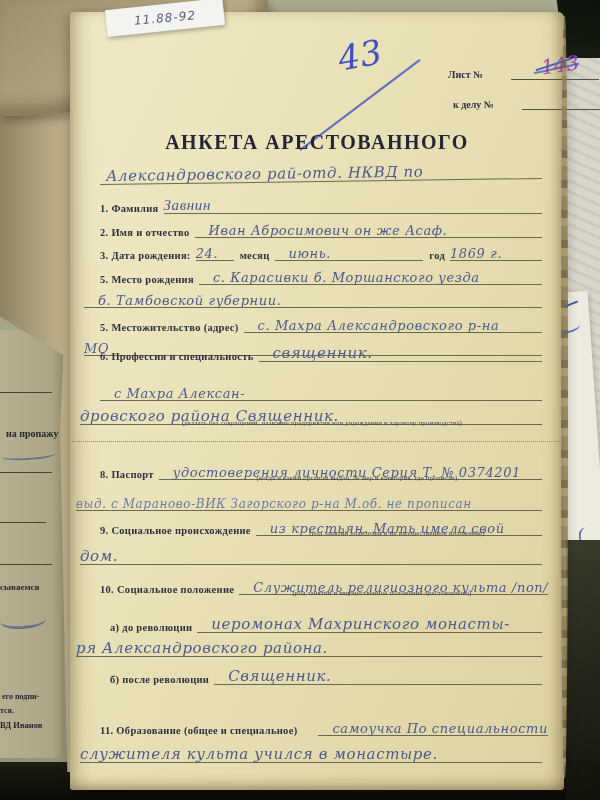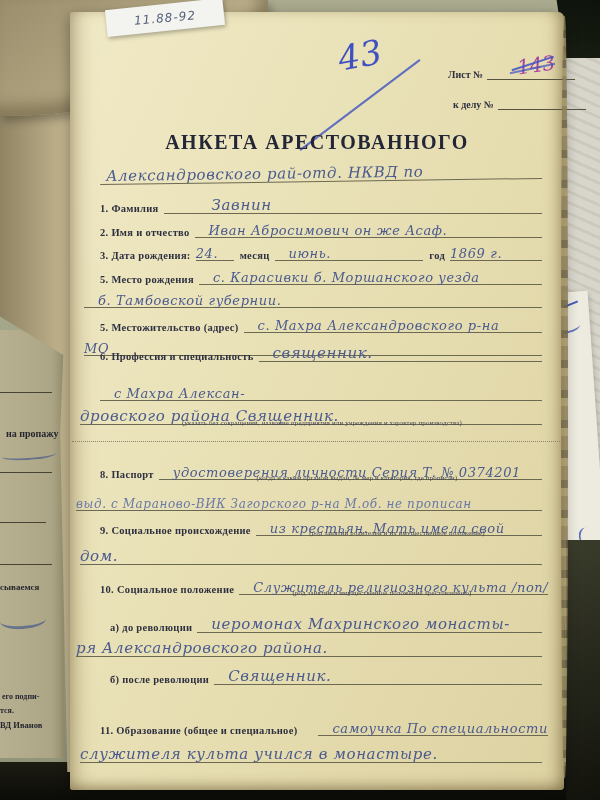--- a/index.html
+++ b/index.html
@@ -54,31 +54,31 @@
   .page::after{content:"";position:absolute;right:-4px;top:4px;width:7px;height:98%;
     background:repeating-linear-gradient(180deg,#8d7f57 0 14px,#6f6344 14px 22px,#a39466 22px 30px);
     border-radius:45%;opacity:.85;}
   .row{position:absolute;left:30px;right:22px;height:22px;display:flex;align-items:flex-end;}
   .lbl{font-size:10.5px;font-weight:700;color:#2e3040;letter-spacing:.3px;white-space:nowrap;padding-right:5px;}
   .fill{flex:1;border-bottom:1px solid #6c6952;display:flex;align-items:flex-end;position:relative;}
   .hw{font-family:"DejaVu Serif",serif;font-style:italic;color:var(--ink-blue,#4a5a8e);
     font-size:13px;letter-spacing:.6px;white-space:nowrap;line-height:1;}
   .hw.big{font-size:15px;}
   .hw.light{color:#6a78a5;font-size:12px;}
-  .ind{margin-left:48px;} .ind2{margin-left:14px;}
+  .ind{font-family:Liberation Serif, serif;} .ind2{margin-left:14px;}
   .note{position:absolute;font-size:6.8px;color:#3a3d52;letter-spacing:.2px;text-align:center;white-space:nowrap;}
   .divider{position:absolute;left:2px;right:2px;border-top:1px dotted #8a8468;}
   .title{position:absolute;left:30px;right:30px;text-align:center;font-size:20px;font-weight:700;
     color:#232637;letter-spacing:1.5px;}
   
   .num43{position:absolute;left:268px;top:26px;font-size:34px;color:var(--ink-blue-bright,#3f51c2);
     transform:rotate(-10deg);}
   .slash{position:absolute;left:215px;top:92px;width:150px;border-top:2.5px solid rgba(63,81,194,.8);
     transform:rotate(-37deg);}
-  .corner-row{position:absolute;display:flex;align-items:flex-end;height:18px;}
+  .corner-row{position:absolute;display:flex;align-items:flex-end;height:18px;gap:24px;}
   .cline{width:88px;border-bottom:1px solid #55533f;position:relative;}
   .crossed{position:absolute;left:30px;top:-26px;font-family:"DejaVu Serif",serif;font-style:italic;
     font-size:20px;color:var(--ink-magenta,#ad3f9e);transform:rotate(-8deg);}
   .crossed::before{content:"";position:absolute;left:-6px;top:9px;width:44px;border-top:2px solid rgba(63,81,194,.85);transform:rotate(-10deg);}
   .crossed::after{content:"";position:absolute;left:-8px;top:14px;width:46px;border-top:2px solid rgba(63,81,194,.7);transform:rotate(-4deg);}
   .plbl{font-size:10px;font-weight:700;color:#2e3040;padding-right:4px;white-space:nowrap;}
 </style>
 </head>
 <body>
 

